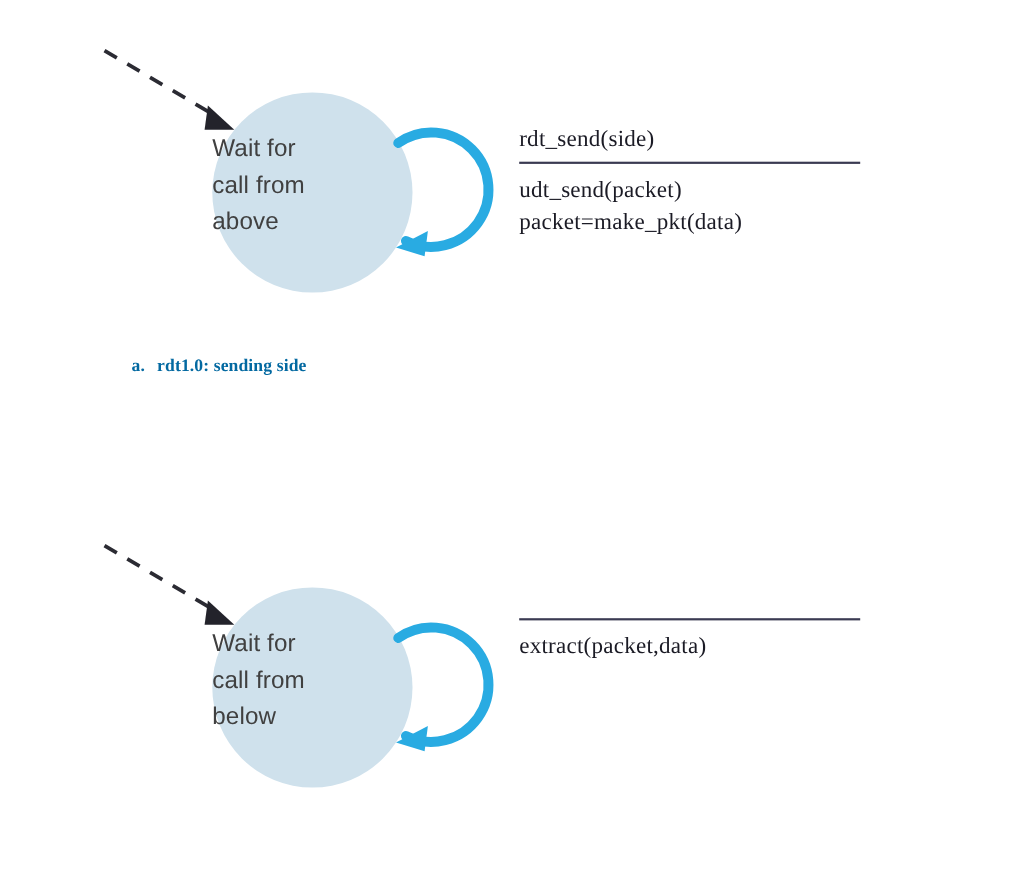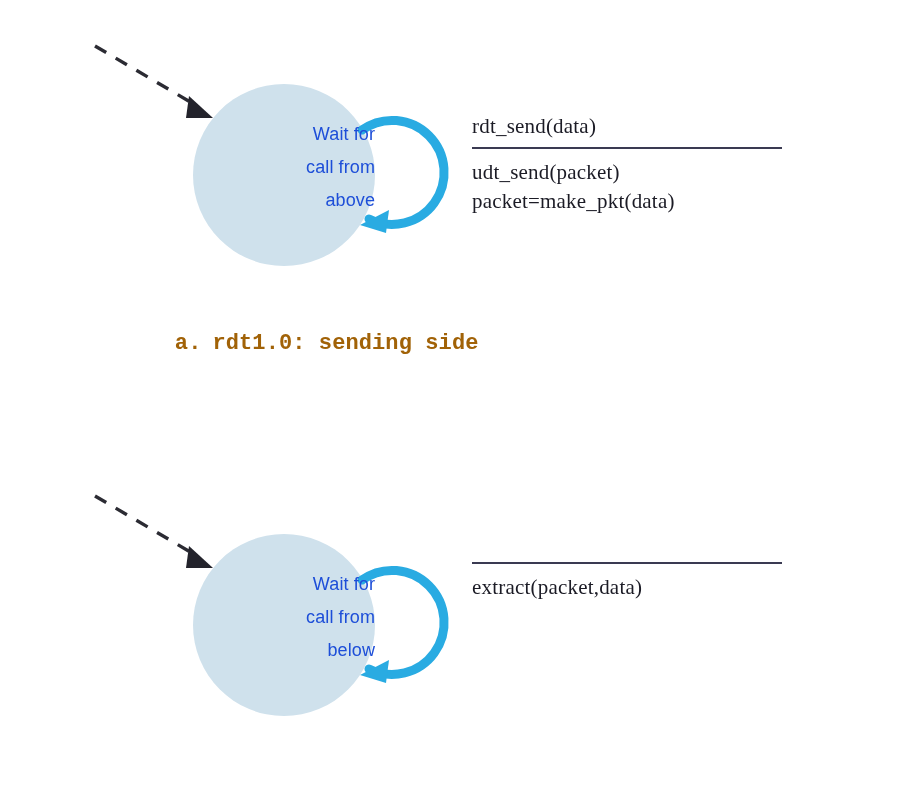--- a/index.html
+++ b/index.html
@@ -44,25 +44,25 @@
     height: 340px;
     overflow: visible;
   }
 
   
   .state-label {
     position: absolute;
     left: 193px;
     top: 118px;
     width: 182px;
-    text-align: right;
+    text-align: left;
     font-family: "Liberation Sans", sans-serif;
-    font-size: 18px;
+    font-size: 22px;
     line-height: 33px;
-    color: #1d4ed8;
+    color: #404040;
     letter-spacing: 0.1px;
     white-space: pre-line;
     pointer-events: none;
   }
 
   
   .code-block {
     position: absolute;
     left: 472px;
     top: 112px;
@@ -83,24 +83,24 @@
     width: 310px;
     height: 0;
     border-top: 2.5px solid #3a3a52;
     margin: 0 0 9px 0;
   }
 
   
   .caption {
     position: absolute;
     left: 95px;
-    font-family: Liberation Mono, monospace;
-    font-size: 22px;
+    font-family: Liberation Serif, serif;
+    font-size: 16px;
     font-weight: bold;
-    color: #a16207;
+    color: #0369a1;
     letter-spacing: 0.1px;
     white-space: pre;
   }
   #caption-a { top: 306px; }
 
   .caption .cap-letter { margin-right: 11px; }
 </style>
 </head>
 <body>
 
@@ -127,21 +127,21 @@
                  A 52 52 0 1 1 369 219" fill="none" stroke="#29ABE2" stroke-width="9" stroke-linecap="round"></path>
         <path d="M 360 225 L 389 210 L 386 233 Z" fill="#29ABE2"></path>
       </g>
     </svg>
 
     <div class="state-label">Wait for
 call from
 above</div>
 
     <div class="code-block">
-      <div class="code-line code-event">rdt_send(data)</div>
+      <div class="code-line code-event">rdt_send(side)</div>
       <div class="code-rule"></div>
       <div class="code-line">udt_send(packet)</div>
       <div class="code-line">packet=make_pkt(data)</div>
     </div>
 
     <div class="caption" id="caption-a">
       <span class="cap-letter">a.</span><span>rdt1.0: sending side</span>
     </div>
   </div>
 

